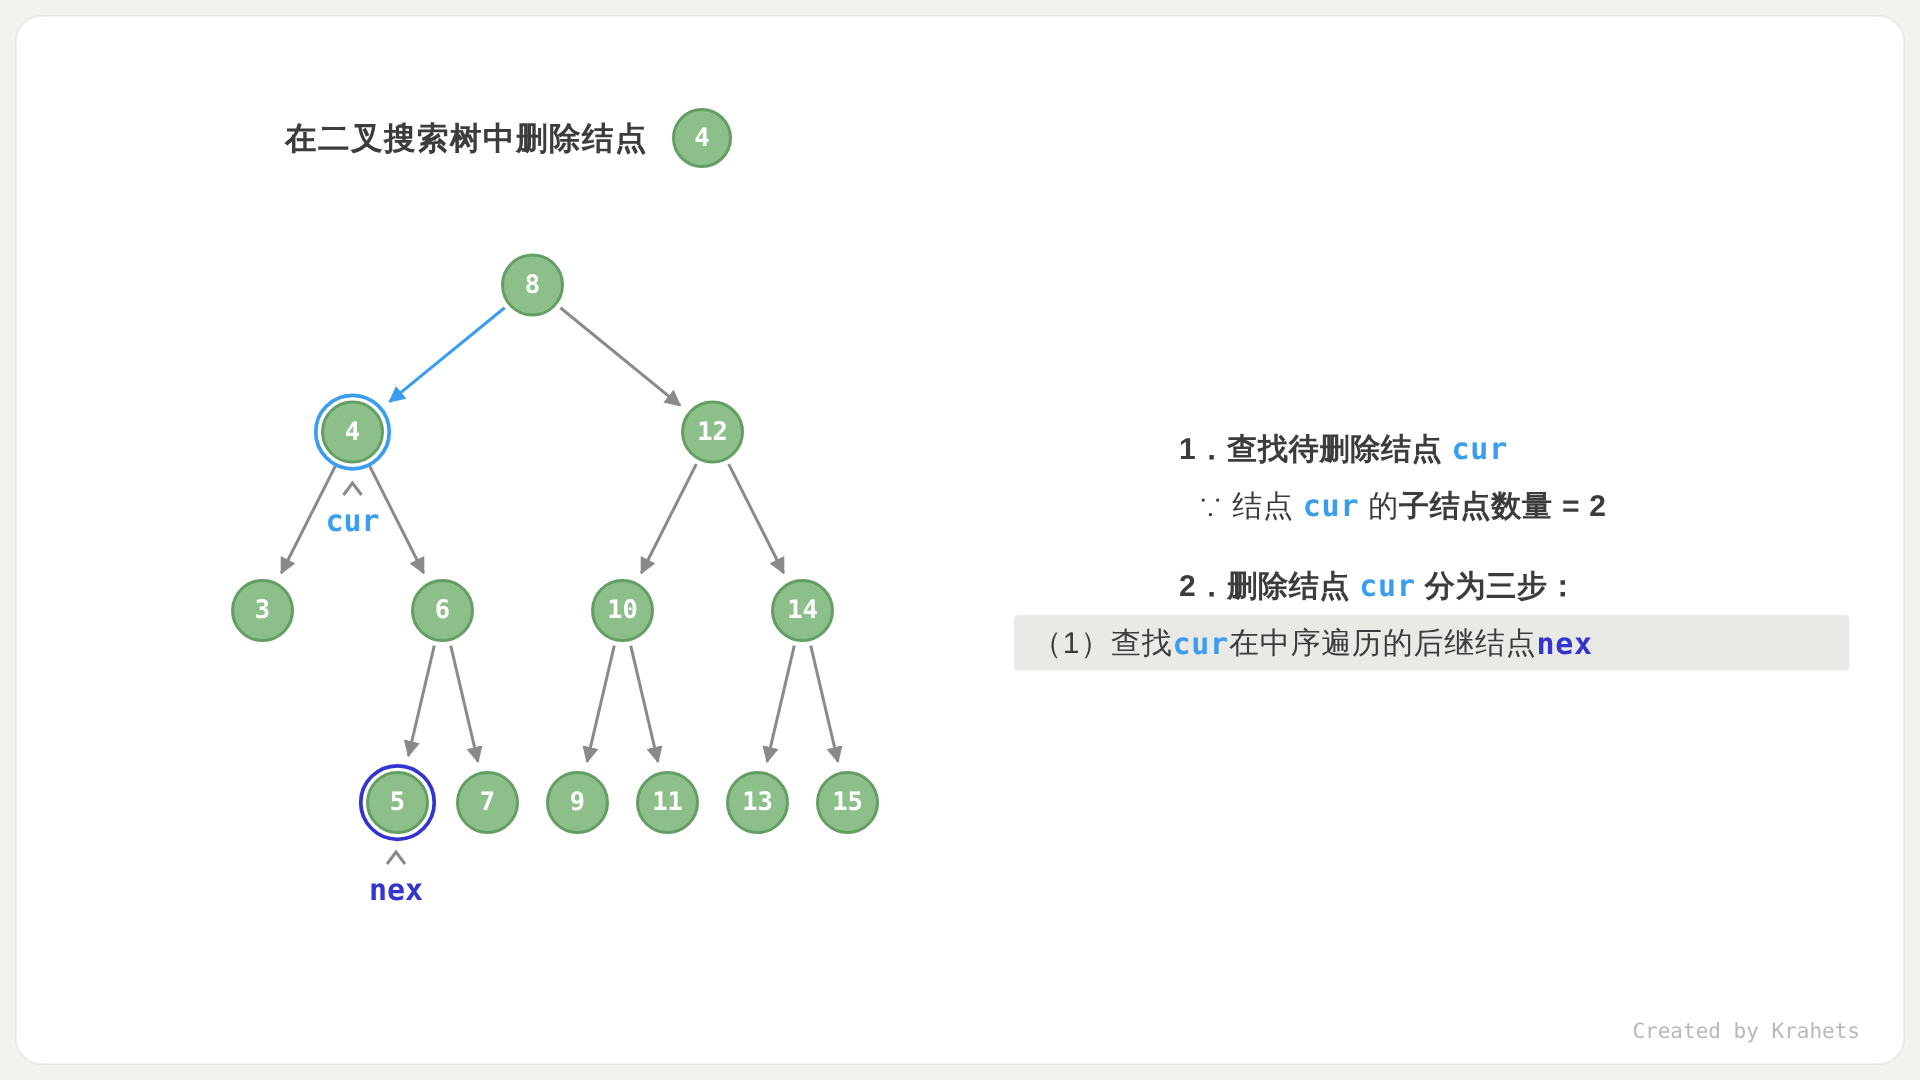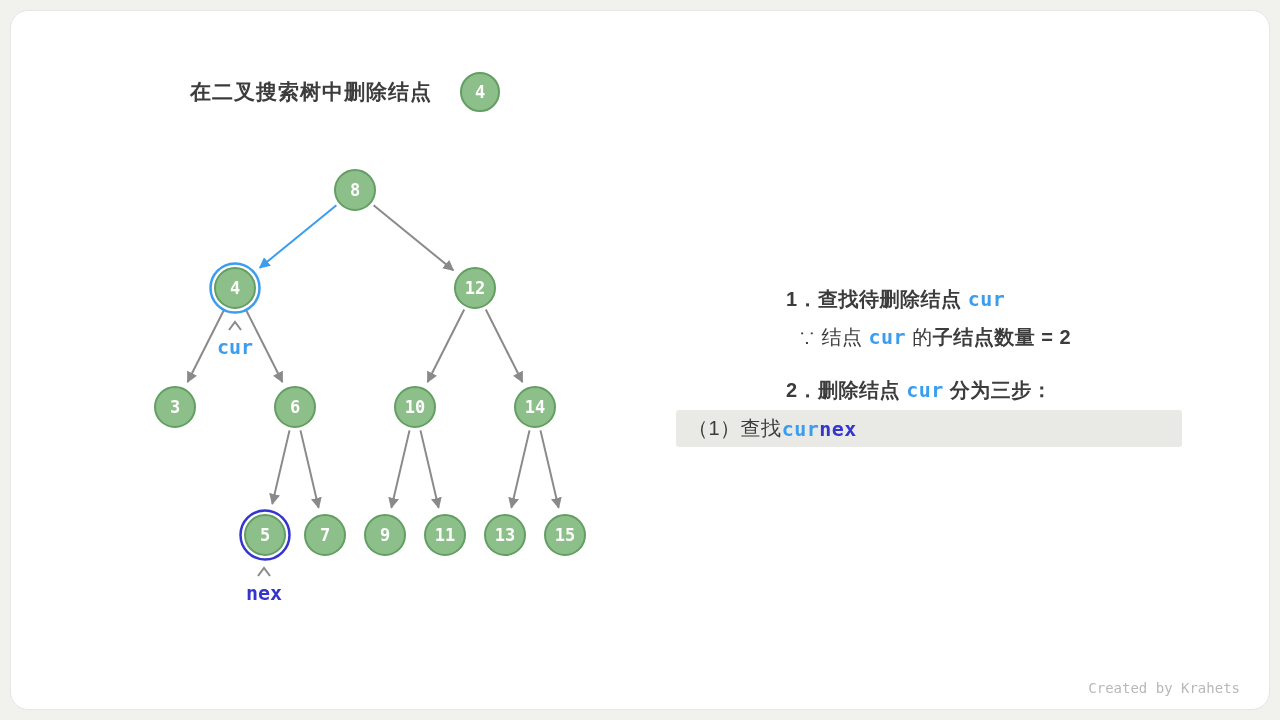--- a/index.html
+++ b/index.html
@@ -12,21 +12,21 @@
   }
   .card {
     position:absolute; left:10px; top:10px;
     width:1260px; height:700px;
     background:#ffffff;
     border:1px solid #e6e6e2;
     border-radius:18px;
   }
   .title-row {
     position:absolute; left:190px; top:72px;
-    display:flex; align-items:center; gap:28px;
+    display:flex; align-items:center; gap:16px;
   }
   .title-text {
     font-size:21px; font-weight:bold; color:var(--text-dark);
     letter-spacing:1px;
   }
   .title-badge {
     width:40px; height:40px; border-radius:50%;
     background:var(--node-fill);
     border:2px solid var(--node-stroke);
     color:var(--node-text);
@@ -36,21 +36,21 @@
   }
   #tree-svg { position:absolute; left:0; top:0; }
   .note-line {
     position:absolute; font-size:20px; color:var(--text-dark);
     white-space:nowrap; letter-spacing:0.5px;
   }
   .n1 { left:786px; top:250px;margin-top:36px; }
   .n2 { left:799px; top:324px; }
   .n3 { left:786px; top:377px; }
   .n4 {
-    left:676px; top:410px; width:506px; height:37px;
+    left:676px; top:410px; width:557px; height:37px;
     background:var(--highlight-bg); border-radius:3px;
     display:flex; align-items:center; padding:0 12px;
   }
   .seg-b { font-weight:bold; }
   .seg-cur {
     font-family:"DejaVu Sans Mono", monospace;
     font-weight:bold; color:var(--blue);
   }
   .seg-nex {
     font-family:"DejaVu Sans Mono", monospace;
@@ -157,17 +157,18 @@
     </g>
   </svg>
 
 <div class="notes">
   <div class="note-line n1"><span class="seg-b">1．查找待删除结点 </span><span class="seg-cur">cur</span></div>
   <div class="note-line n2"><span class="seg-n">∵ 结点 </span><span class="seg-cur">cur</span><span class="seg-n"> 的</span><span class="seg-b">子结点数量</span><span class="seg-b"> = 2</span></div>
   <div class="note-line n3"><span class="seg-b">2．删除结点 </span><span class="seg-cur">cur</span><span class="seg-b"> 分为三步：</span></div>
   <div class="note-line n4">
       <span class="seg-n">（1）查找 </span>
       <span class="seg-cur">cur</span>
+      <span class="seg-n"> 在中序遍历的后继结点 </span>
       <span class="seg-nex">nex</span>
     </div>
 </div>
 
 <div class="footer">Created by Krahets</div>
 
 </body></html>

